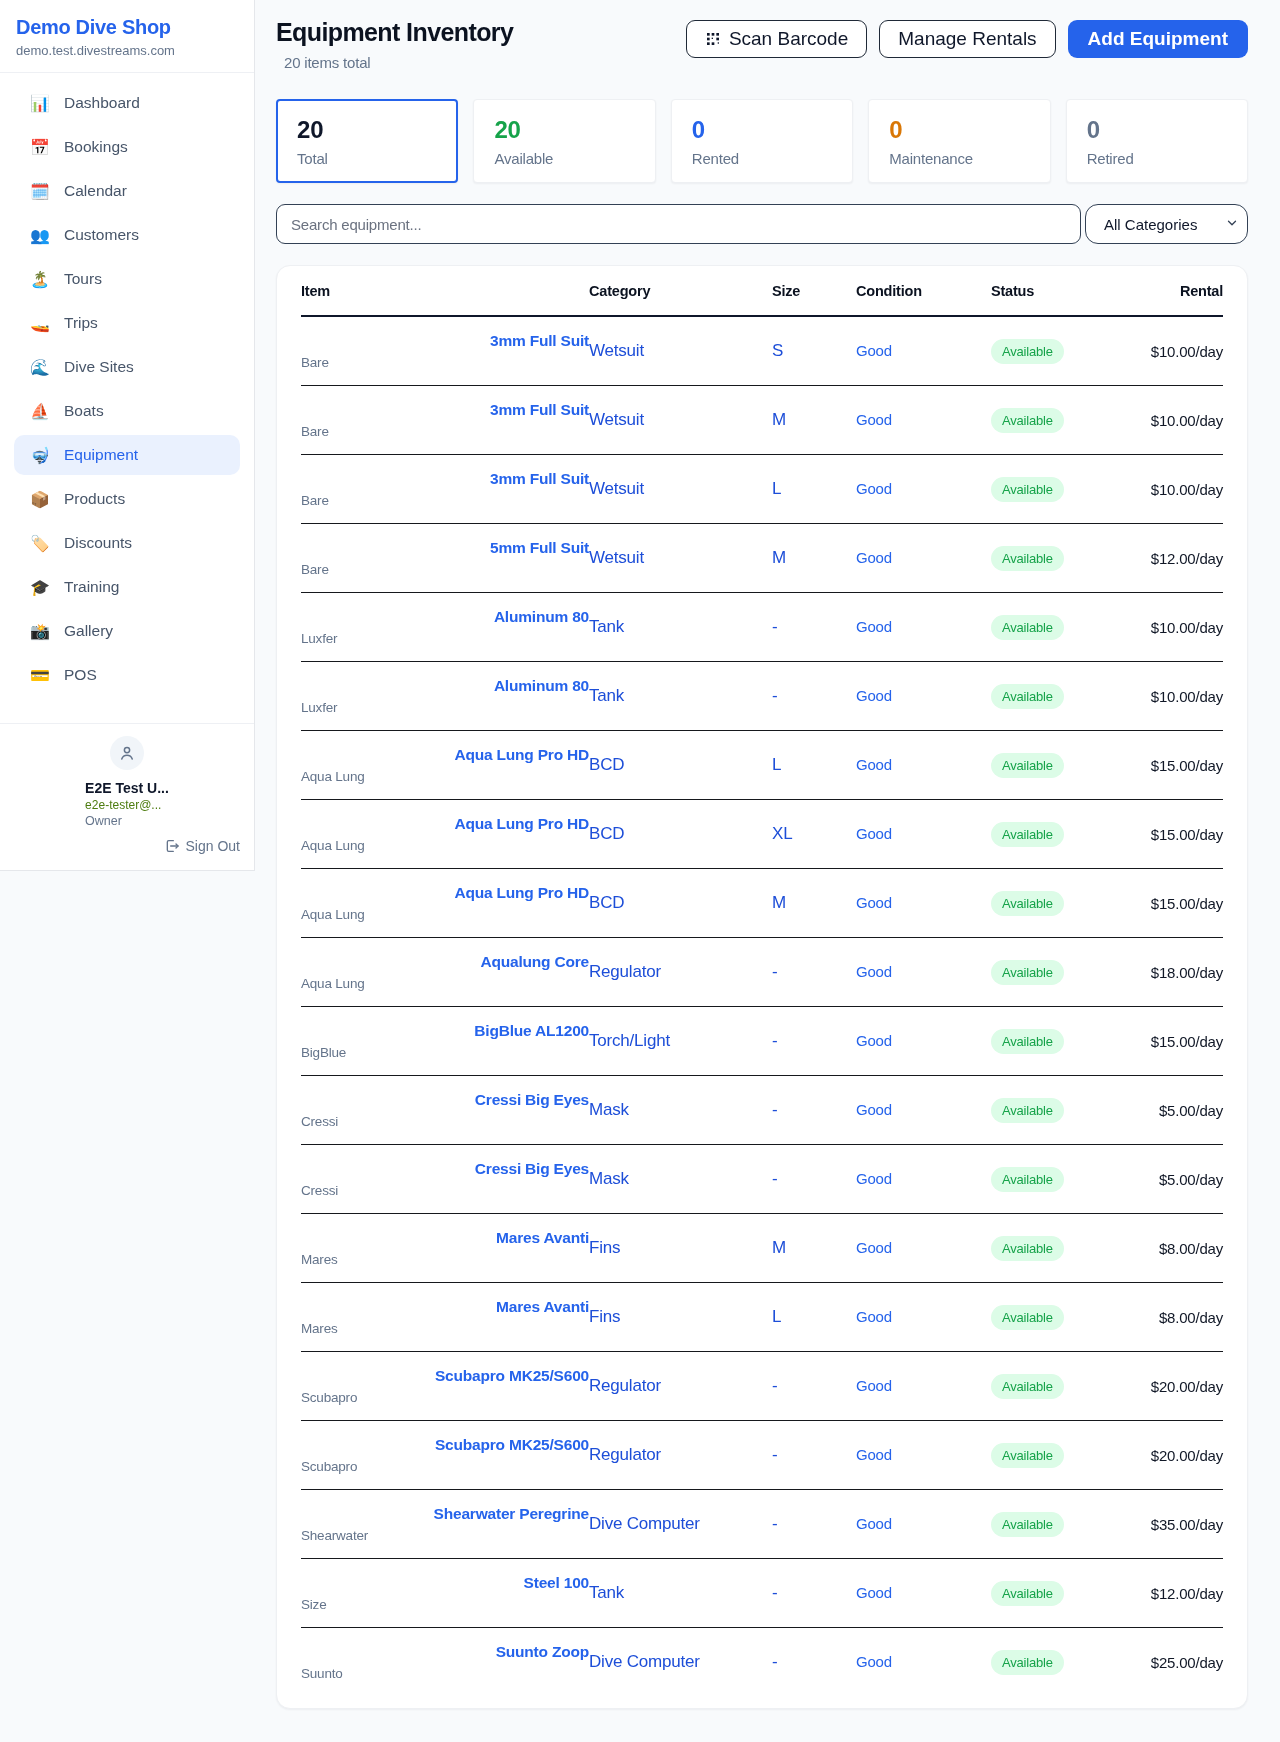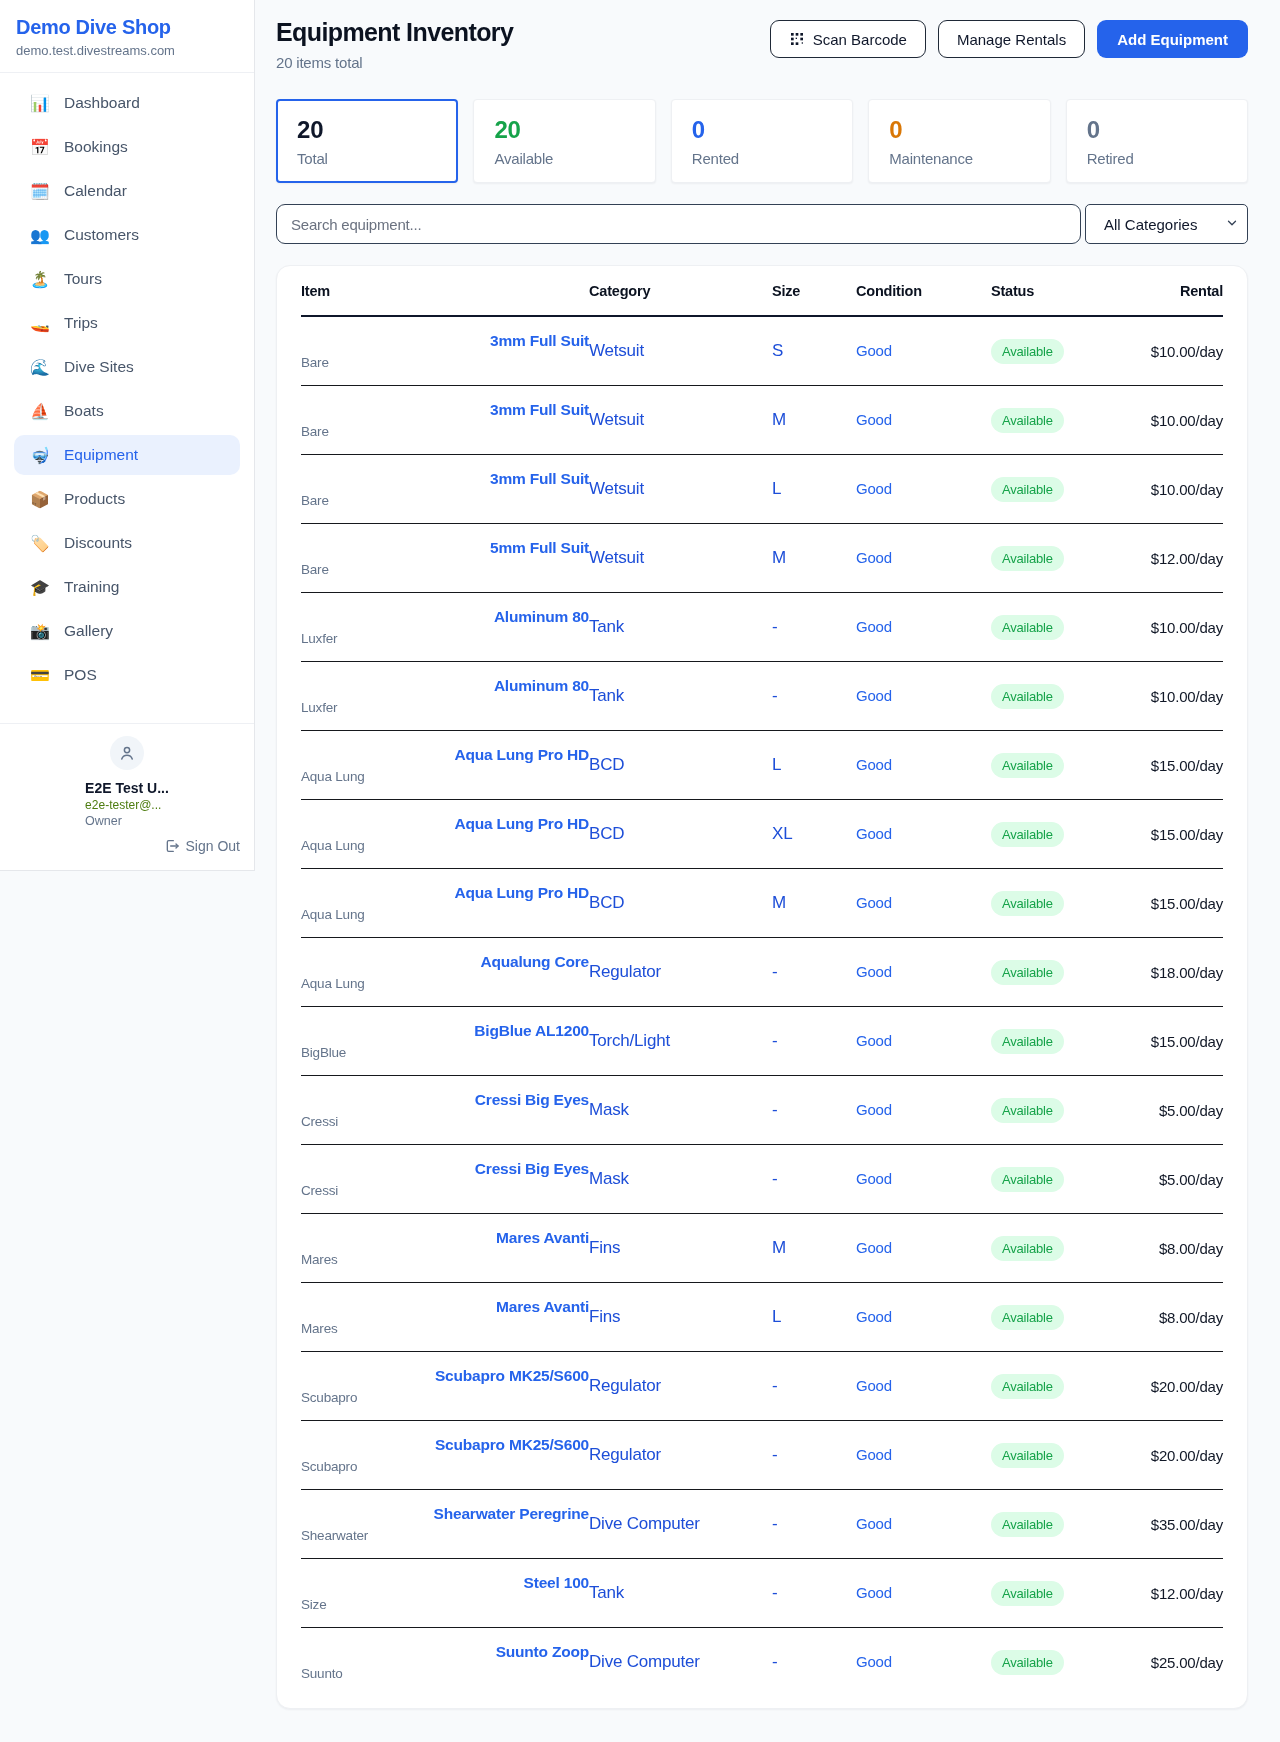--- a/index.html
+++ b/index.html
@@ -46,27 +46,27 @@
   .user-role { font-size:12.5px; color:#64748b; margin-top:2px; }
   .signout {
     margin-left:auto; display:flex; align-items:center; gap:6px;
     color:#64748b; font-size:14px; cursor:pointer; white-space:nowrap;
   }
 
   
   .main { margin-left:256px; padding:18px 32px 36px 20px; letter-spacing:-0.2px; }
   .page-head { display:flex; align-items:flex-start; justify-content:space-between; }
   .page-title { font-size:25px; font-weight:800; color:#0b1220; letter-spacing:-0.6px; }
-  .page-sub { font-size:15px; color:#64748b; margin-top:7px; }
+  .page-sub { font-size:15px; color:#64748b; margin-top:7px;margin-left:8px; }
   .head-actions { display:flex; gap:12px; padding-top:2px; }
   .btn {
     display:flex; align-items:center; gap:8px;
     height:38px; padding:0 18px; border-radius:9px;
     background:#ffffff; border:1.5px solid #1f2937;
-    font-size:15px; font-weight:500; color:#0f172a; cursor:pointer; white-space:nowrap;
+    font-size:19px; font-weight:500; color:#0f172a; cursor:pointer; white-space:nowrap;
   }
   .btn.primary { background:#2563eb; border:none; color:#ffffff; font-weight:600; padding:0 20px; }
 
   
   .stats { display:flex; gap:15px; margin-top:28px; }
   .stat-card {
     flex:1; background:#ffffff; border:1px solid #eef0f3; border-radius:4px;
     padding:15px 20px; box-shadow:0 1px 2px rgba(15,23,42,.05); cursor:pointer;
   }
   .stat-card.selected { border:2px solid #2563eb; padding:14px 19px; }
@@ -76,21 +76,21 @@
   
   .filter-row { display:flex; gap:4px; margin-top:21px; }
   .search-input {
     flex:1; height:40px; border:1.5px solid #334155; border-radius:9px;
     background:#ffffff; padding:0 14px; font-size:15px; color:#0f172a; outline:none;
     font-family:"Liberation Sans", sans-serif;
   }
   .search-input::placeholder { color:#6b7280; letter-spacing:-0.2px; }
   .select-wrap { position:relative; width:163px; flex:none; }
   .select-wrap select {
-    width:100%; height:40px; border:1.5px solid #334155; border-radius:5px;
+    width:100%; height:40px; border:1.5px solid #334155; border-radius:13px;
     background:#ffffff; padding:0 40px 0 18px; font-size:15px; color:#0f172a;
     appearance:none; -webkit-appearance:none; cursor:pointer;
     font-family:"Liberation Sans", sans-serif;
   }
   .select-chev { position:absolute; right:9px; top:12px; pointer-events:none; color:#334155; }
 
   
   .table-card {
     margin-top:21px; background:#ffffff; border-radius:14px;
     border:1px solid #eef0f3; box-shadow:0 1px 2px rgba(15,23,42,.05);

